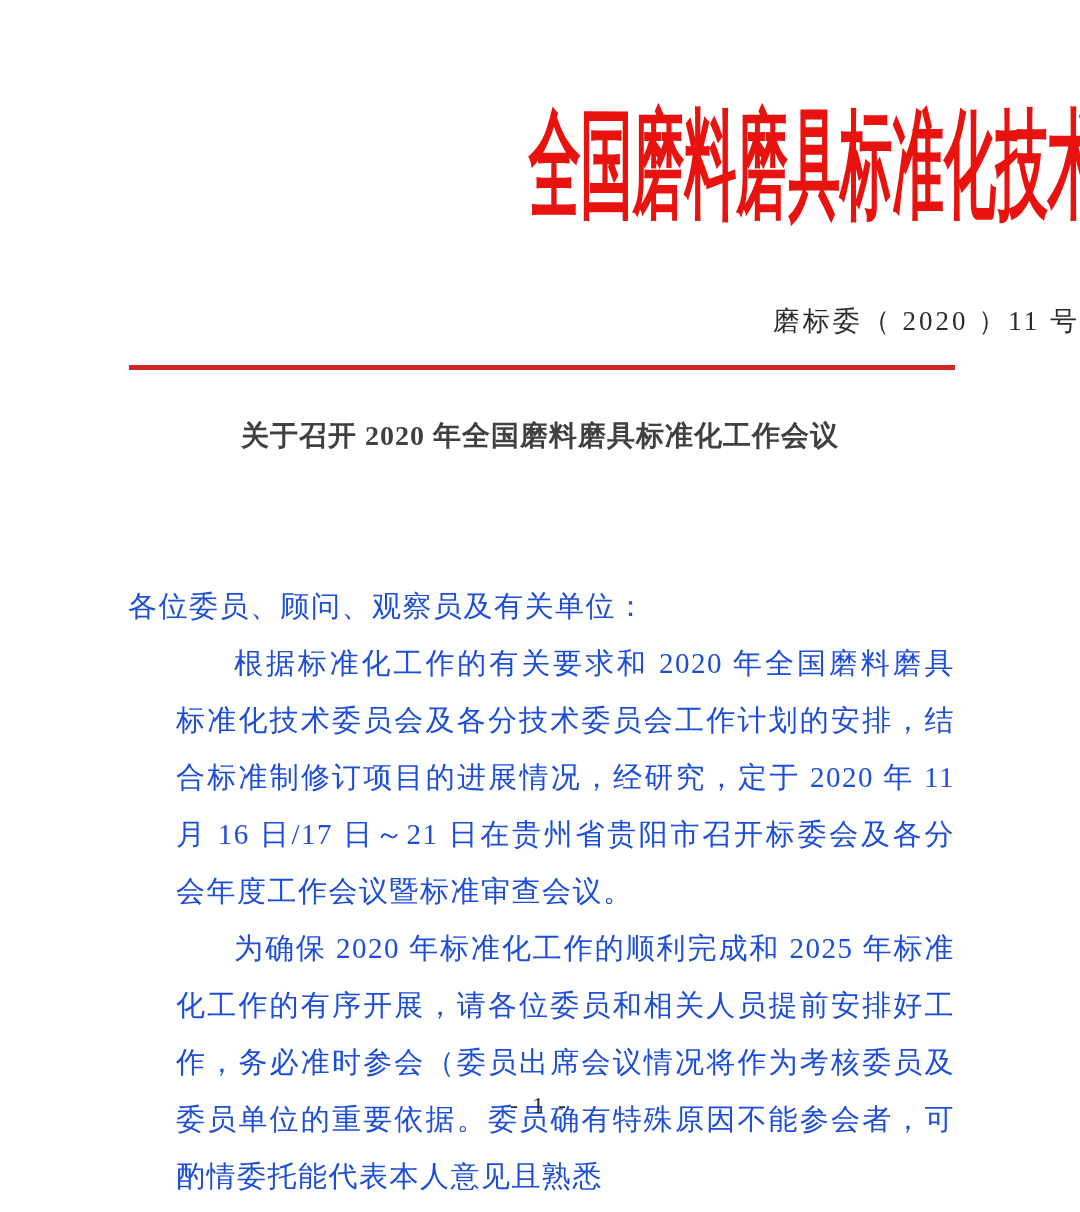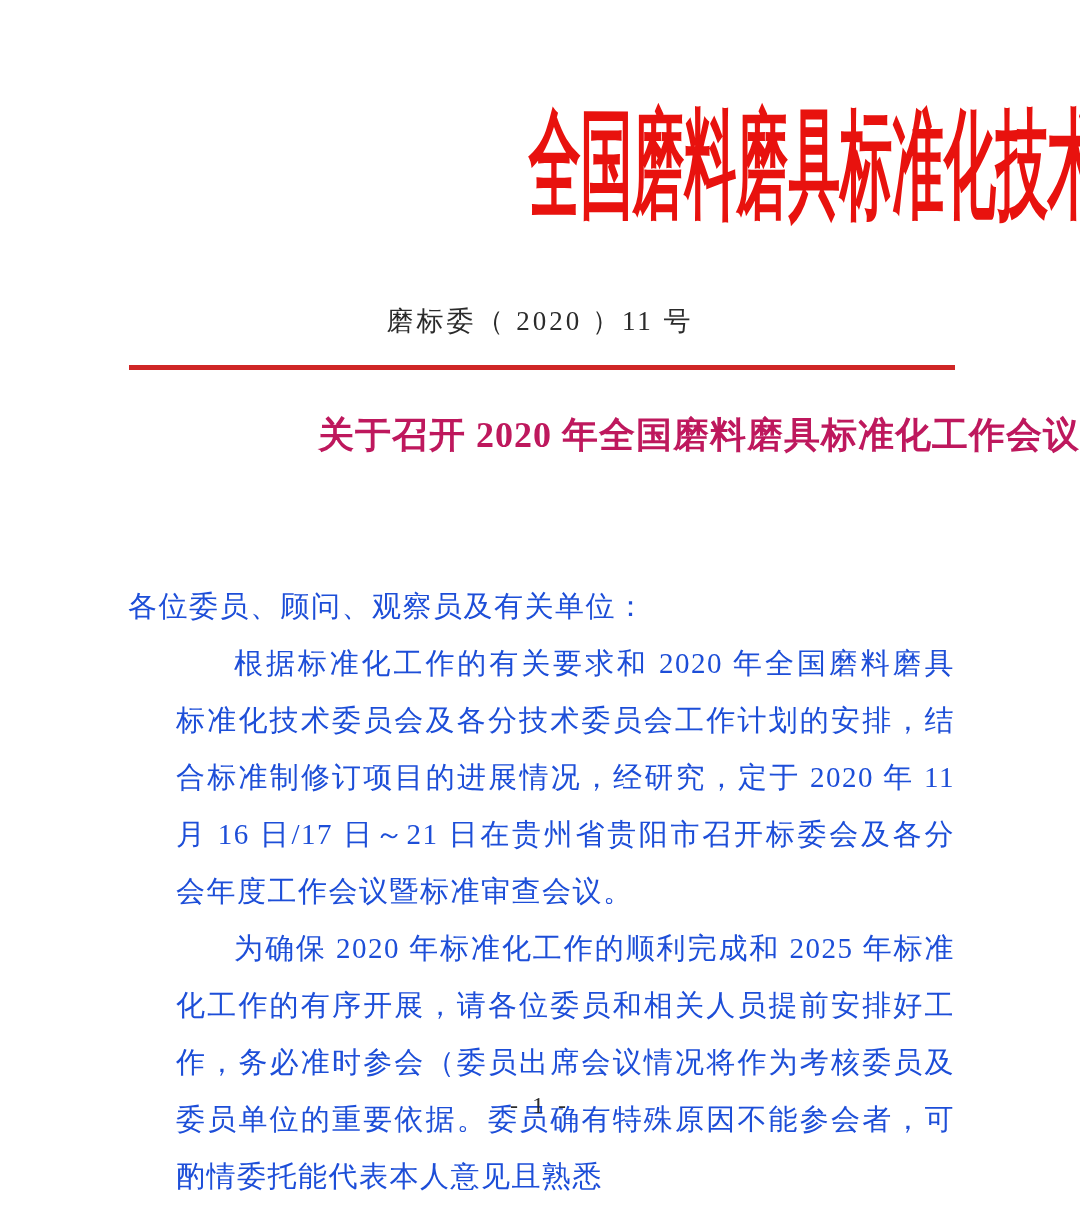--- a/index.html
+++ b/index.html
@@ -34,46 +34,46 @@
     transform: scaleX(0.44);
     transform-origin: center center;
     letter-spacing: 0px;
   }
   
   .doc-number {
     position: absolute;
     top: 303px;
     left: 0;
     right: 0;
-    text-align: center;
+    text-align: right;
     font-size: 27px;
     letter-spacing: 3px;
     color: #2b2b2b;
   }
   
   .red-divider {
     position: absolute;
     top: 365px;
     left: 129px;
     width: 826px;
     height: 5px;
     background: #cf2626;
   }
   
   .notice-title {
     position: absolute;
     top: 407px;
     left: 0;
     right: 0;
-    text-align: right;
+    text-align: center;
     font-weight: bold;
-    font-size: 36px;
+    font-size: 28px;
     line-height: 57px;
     letter-spacing: 1px;
-    color: #be185d;
+    color: #404040;
   }
   
   .body-block {
     position: absolute;
     top: 578px;
     left: 128px;
     width: 827px;
     font-size: 29px;
     line-height: 57px;
     letter-spacing: 1.5px;

